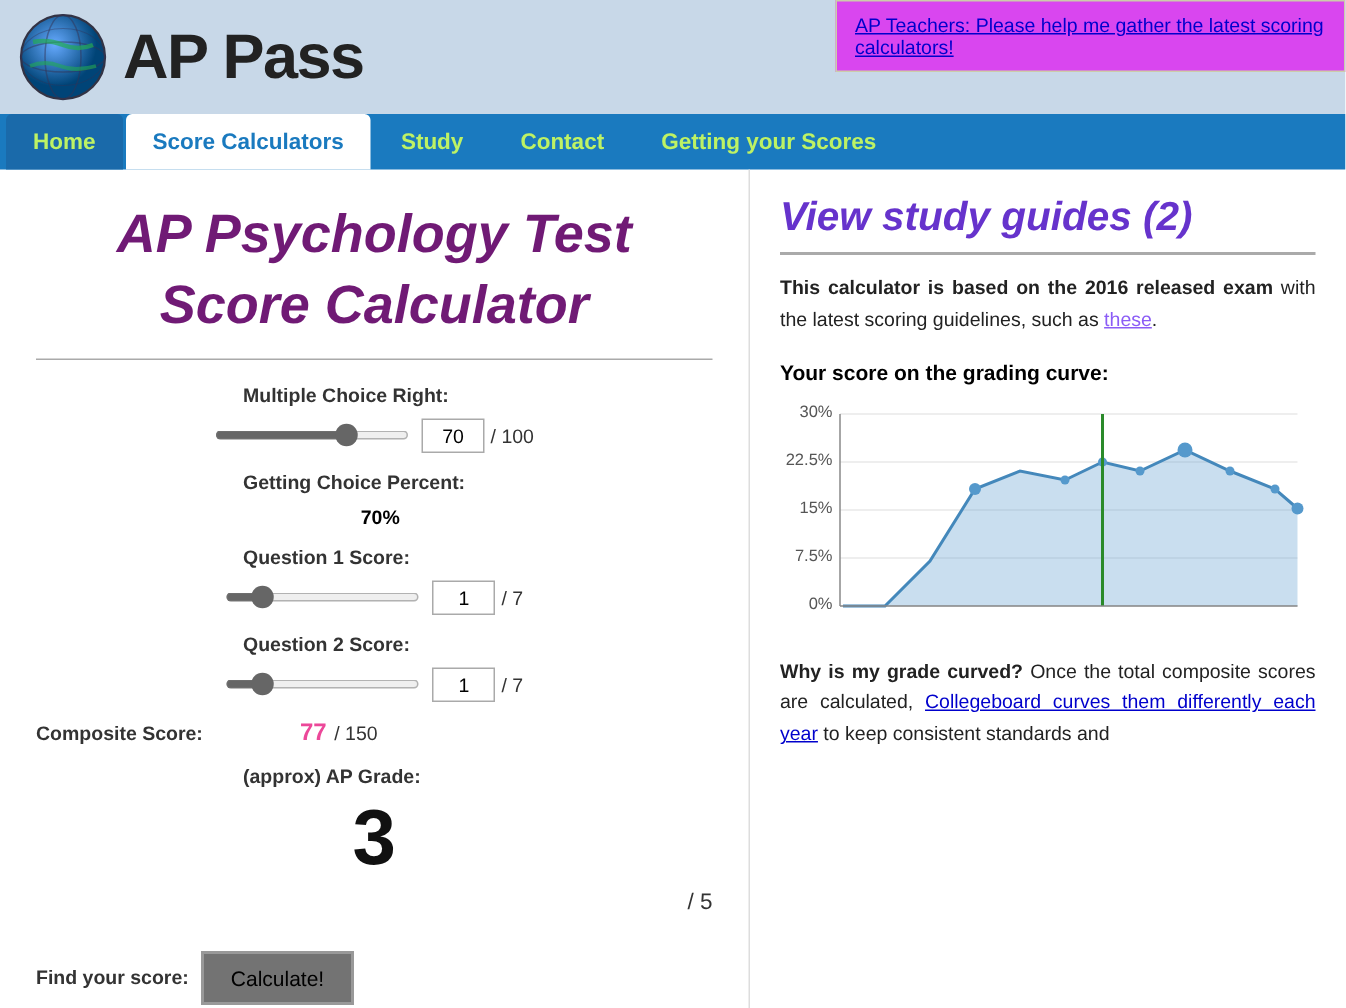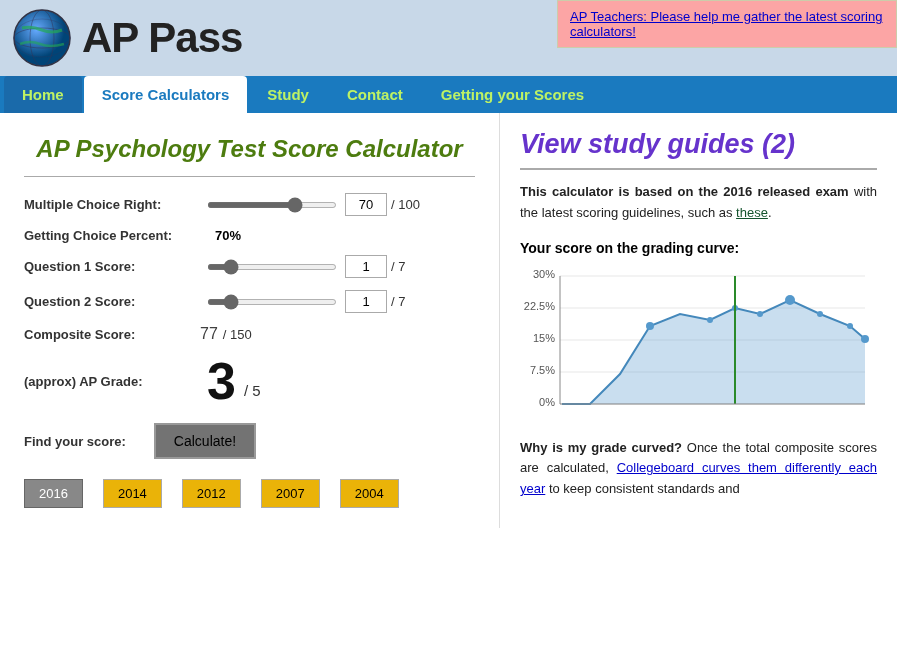--- a/index.html
+++ b/index.html
@@ -26,21 +26,21 @@
       font-size: 42px;
       font-family: 'Arial Black', sans-serif;
       font-weight: 900;
       color: #222;
       letter-spacing: -1px;
     }
     #notice-box {
       position: absolute;
       right: 0;
       top: 0;
-      background: #fca5a5;
+      background: #d946ef;
       border: 1px solid #cca;
       padding: 8px 12px;
       max-width: 340px;
       font-size: 13px;
     }
     #notice-box a {
       color: #00c;
       text-decoration: underline;
     }
 
@@ -72,39 +72,40 @@
     }
 
     
     #left-panel {
       width: 500px;
       padding: 20px 24px;
       border-right: 1px solid #ddd;
     }
     #calc-title {
       text-align: center;
-      font-size: 24px;
+      font-size: 36px;
       font-style: italic;
       font-weight: bold;
-      color: #4d7c0f;
+      color: #701a75;
       margin-bottom: 12px;
       line-height: 1.3;
     }
     .divider {
       border: none;
       border-top: 1px solid #aaa;
       margin: 10px 0 16px 0;
     }
 
     
     .form-row {
       display: flex;
       align-items: center;
       margin-bottom: 12px;
       gap: 8px;
+      flex-direction: column;
     }
     .form-label {
       width: 175px;
       font-size: 13px;
       font-weight: bold;
       color: #333;
       flex-shrink: 0;
     }
     .slider-area {
       flex: 1;
@@ -138,30 +139,31 @@
 
     
     .composite-row {
       display: flex;
       align-items: center;
       margin-bottom: 12px;
       gap: 1px;
     }
     .composite-val {
       font-size: 16px;
-      font-weight: normal;
-      color: #404040;
+      font-weight: bold;
+      color: #ec4899;
     }
 
     
     .grade-row {
       display: flex;
       align-items: center;
       margin-bottom: 16px;
       gap: 8px;
+      flex-direction: column;
     }
     .grade-big {
       font-size: 52px;
       font-weight: 900;
       color: #111;
       line-height: 1;
     }
     .grade-out {
       font-size: 15px;
       color: #333;
@@ -217,21 +219,21 @@
       margin: 8px 0 12px 0;
     }
     .calc-info {
       font-size: 13px;
       color: #222;
       text-align: justify;
       margin-bottom: 16px;
       line-height: 1.6;
     }
     .calc-info a {
-      color: #14532d;
+      color: #8b5cf6;
     }
     .bold { font-weight: bold; }
 
     
     #chart-section { margin-bottom: 14px; }
     #chart-title {
       font-size: 14px;
       font-weight: bold;
       margin-bottom: 8px;
     }
@@ -254,21 +256,21 @@
     }
     .why-curved a {
       color: #00c;
       text-decoration: underline;
     }
 
     
     .find-row {
       display: flex;
       align-items: center;
-      gap: 28px;
+      gap: 8px;
       margin-bottom: 4px;
     }
     .find-label {
       font-size: 13px;
       font-weight: bold;
       color: #333;
     }
   </style>
 </head>
 <body>

